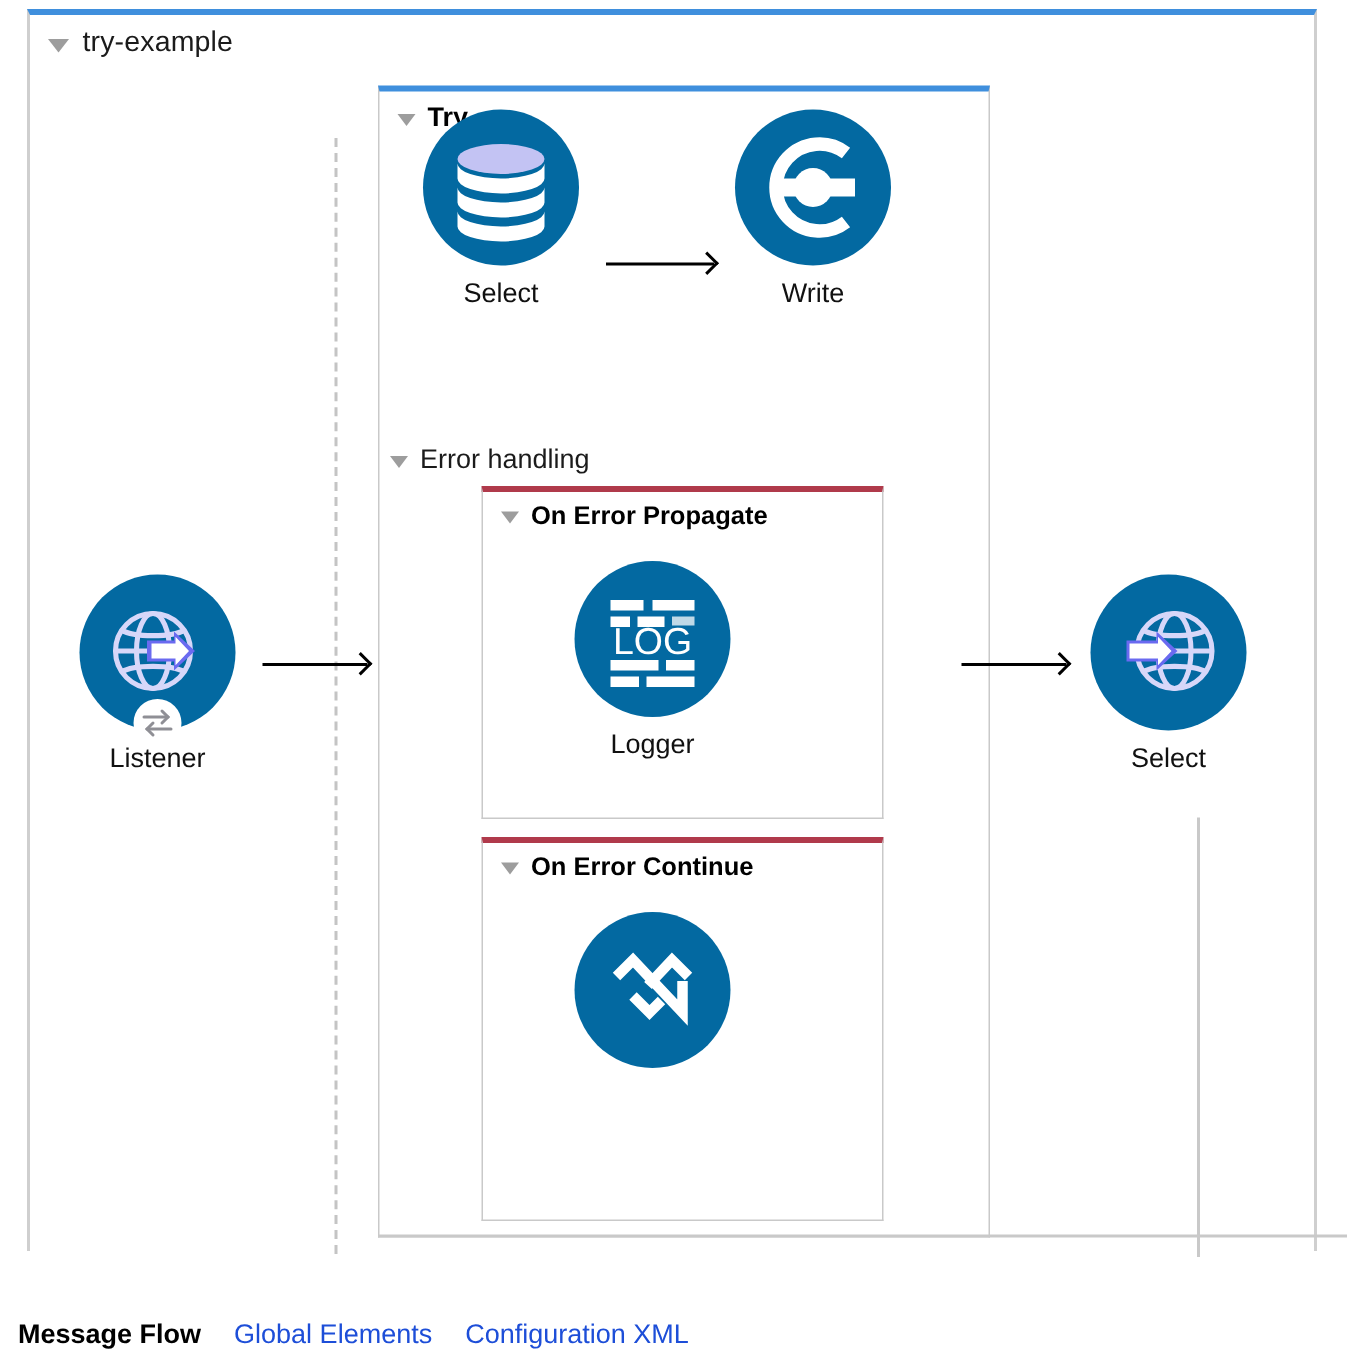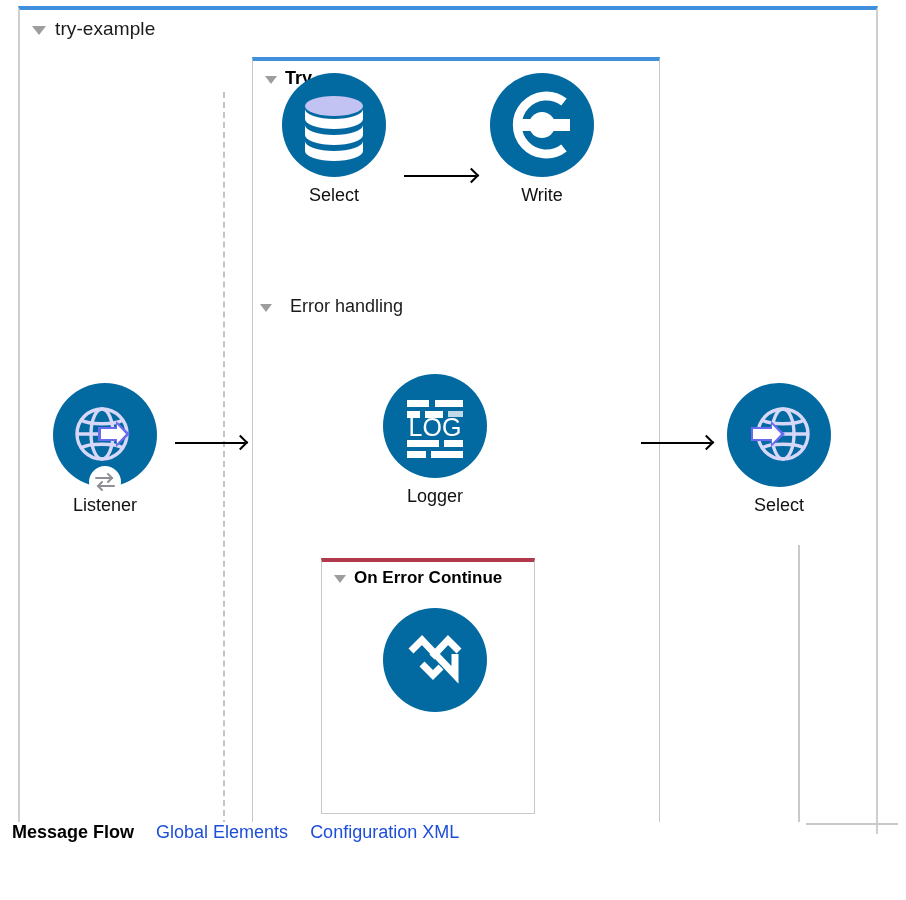--- a/index.html
+++ b/index.html
@@ -112,56 +112,56 @@
     width: 11px; height: 11px;
     border-top: 2px solid #000;
     border-right: 2px solid #000;
     transform: rotate(45deg);
   }
 
   
   .err-header {
     position: absolute;
     left: 240px; top: 286px;
-    display: flex; align-items: center; gap: 18px;
+    display: flex; align-items: center; gap: 8px;
   }
   .err-label { font-size: 18px; color: #1b1b1b; }
 
   .err-box {
     position: absolute;
     border: 1px solid #c9c9c9;
     border-top: 4px solid #B03A4B;
     background: #ffffff;
   }
   .err-box .scope-header { padding: 6px 0 0 12px; }
   .err-box .scope-label { font-size: 17px; }
 
   #err-propagate { left: 301px; top: 314px; width: 268px; height: 222px; }
-  #err-continue  { left: 301px; top: 548px; width: 214px; height: 256px; }
+  #err-continue  { left: 301px; top: 548px; width: 268px; height: 256px; }
 
   
   .tail-line-h {
     position: absolute;
     left: 232px; top: 813px;
     width: 646px; height: 2px;
     background: #c9c9c9;
   }
   .tail-line-v {
     position: absolute;
     left: 778px; top: 535px;
     width: 2px; height: 300px;
     background: #c9c9c9;
   }
 
   
   .tabbar {
     position: absolute;
-    left: 0; bottom: 16px;
+    left: 0; bottom: 0;
     width: 806px; height: 62px;
-    display: flex; align-items: flex-start;
+    display: flex; align-items: flex-end;
     gap: 22px;
     padding-left: 12px;
     background: #ffffff;
   }
   .tab {
     font-size: 18px;
     color: #1d4ed8;
     white-space: nowrap;
   }
   .tab.active { color: #000000; font-weight: bold; }
@@ -248,20 +248,26 @@
         </svg>
       </div>
       <div class="caption">Write</div>
     </div>
 
     <div class="err-header">
       <span class="tri sm"></span>
       <span class="err-label">Error handling</span>
     </div>
 
+    <div class="err-box" id="err-propagate">
+      <div class="scope-header">
+        <span class="tri sm"></span>
+        <span class="scope-label">On Error Propagate</span>
+      </div>
+    </div>
 
     <div class="node" id="node-logger" style="left:355px; top:364px;">
       <div class="disc">
         <svg width="104" height="104" viewBox="0 0 104 104">
           <g fill="#ffffff">
             <rect x="24" y="26" width="22" height="7"></rect>
             <rect x="52" y="26" width="28" height="7"></rect>
             <rect x="24" y="37" width="13" height="7"></rect>
             <rect x="42" y="37" width="18" height="7"></rect>
             <rect x="65" y="37" width="15" height="6" opacity="0.75"></rect>

